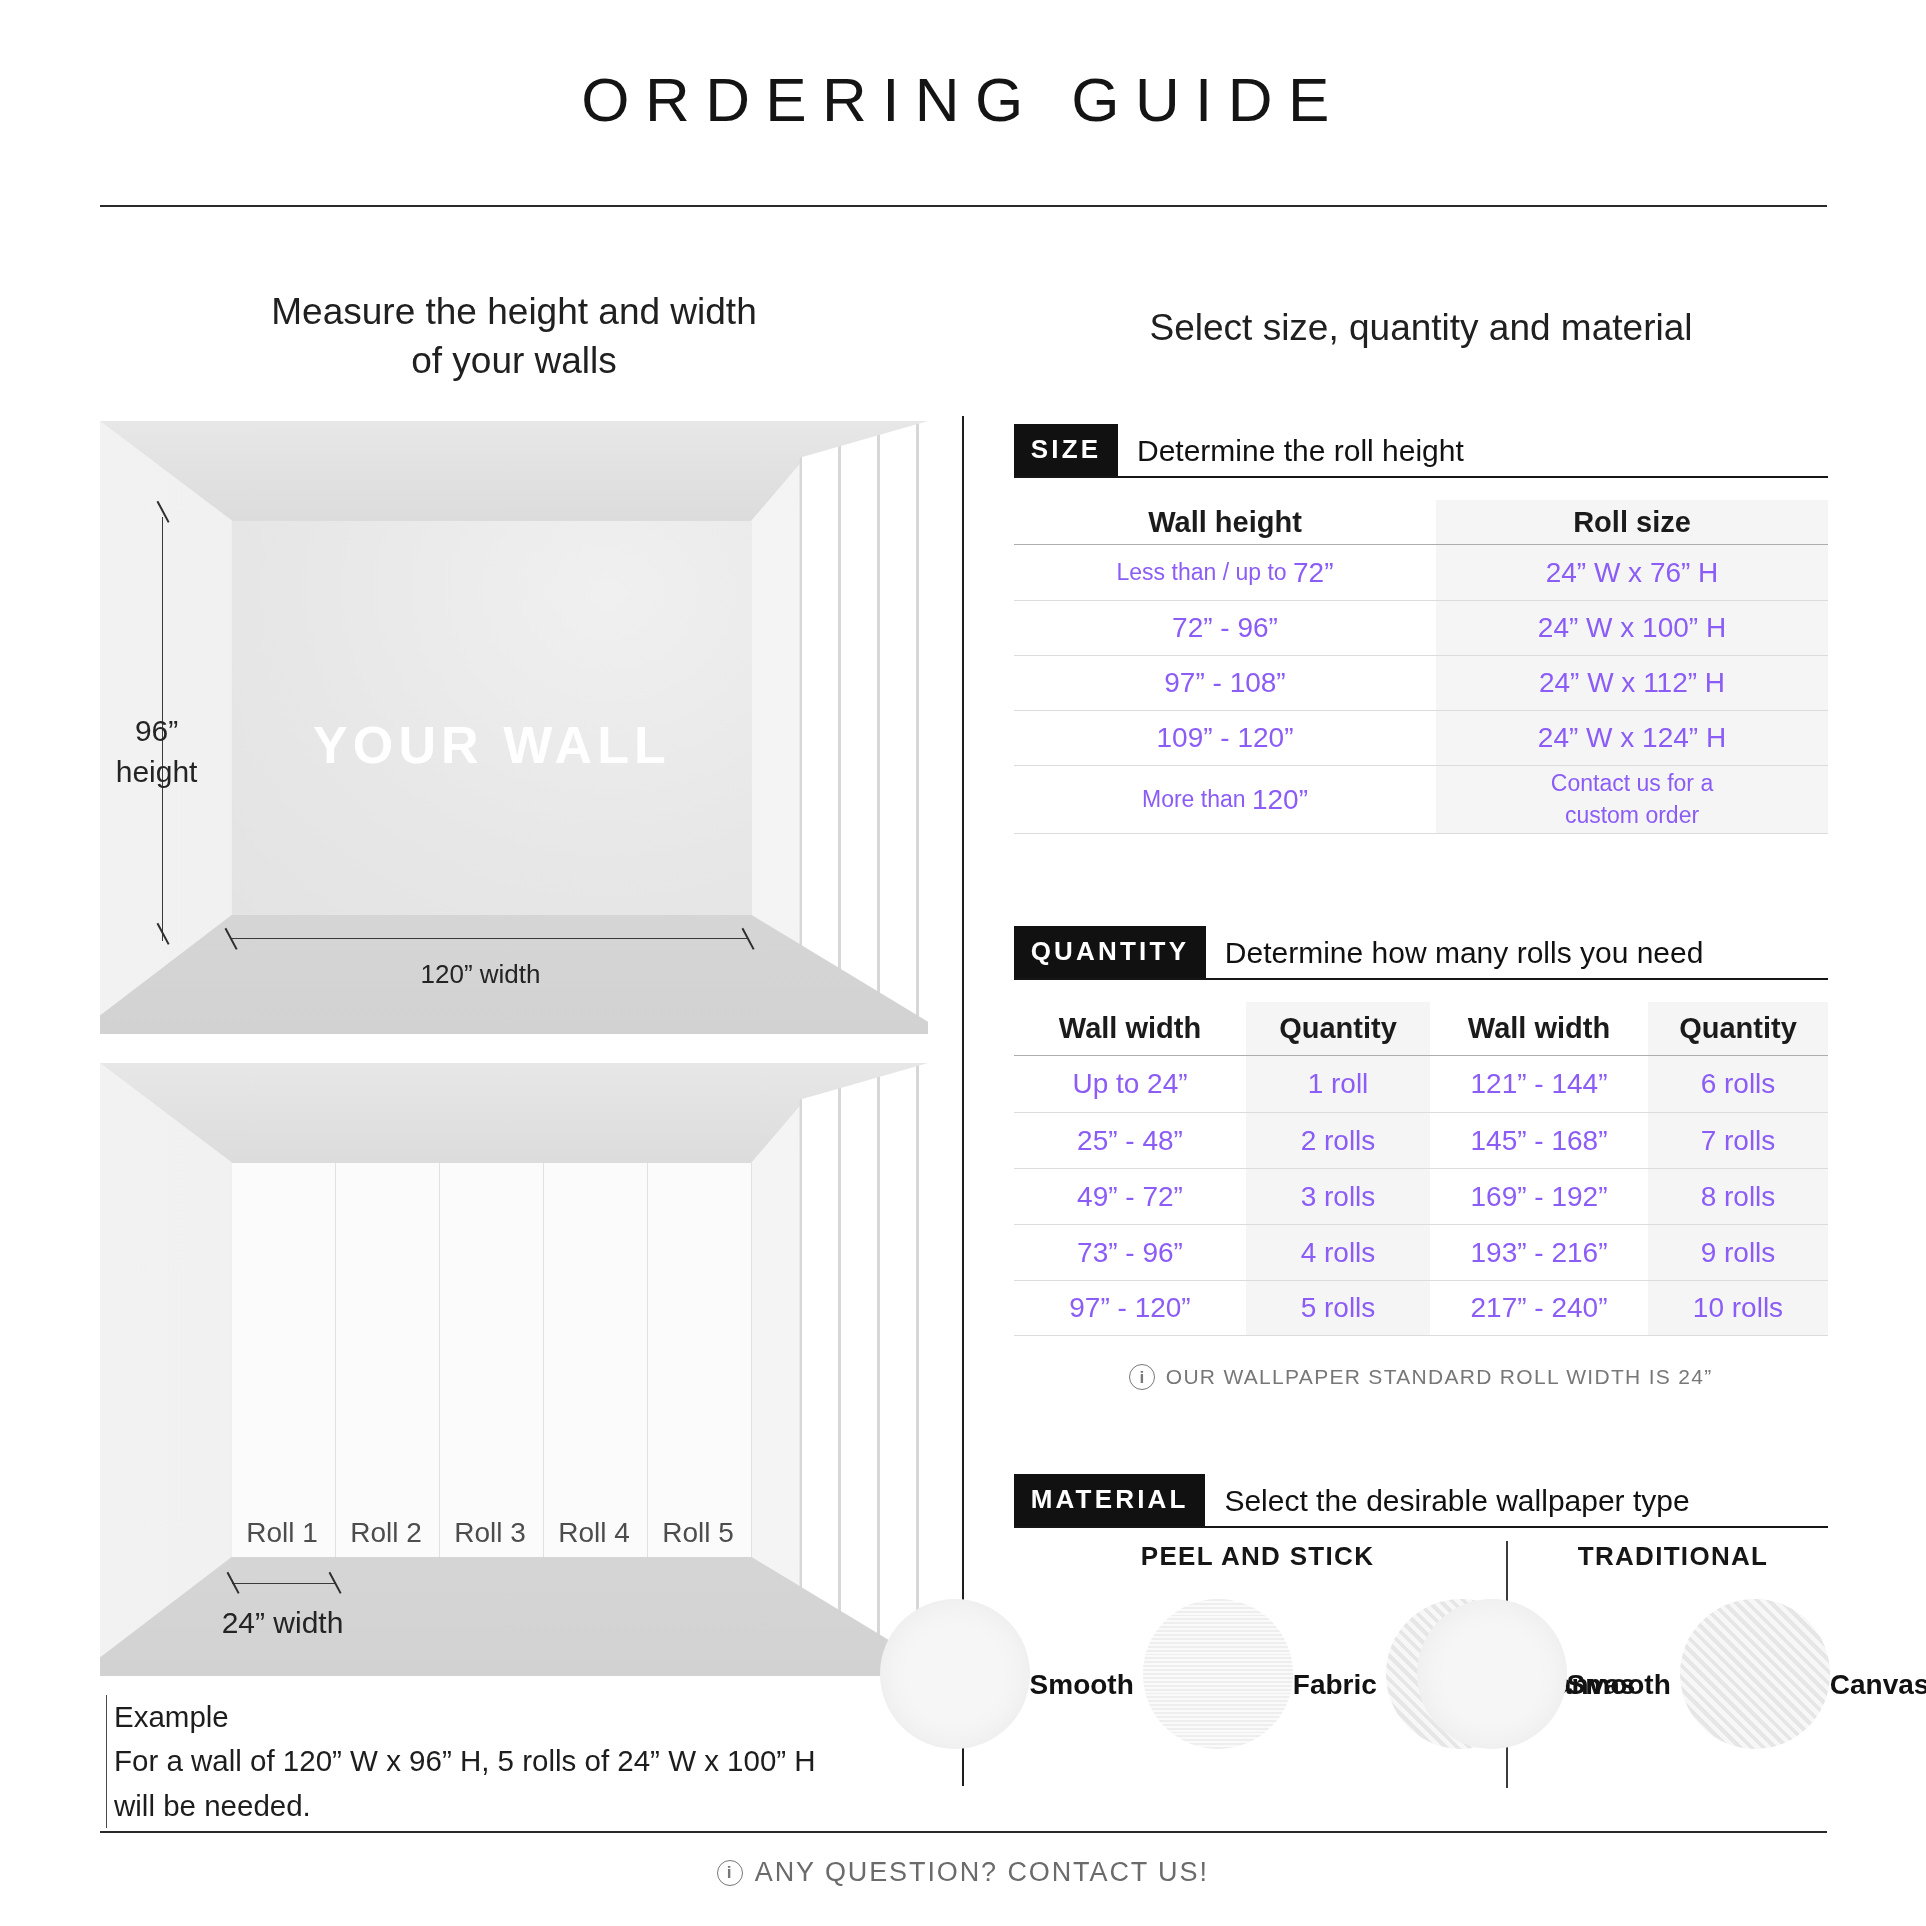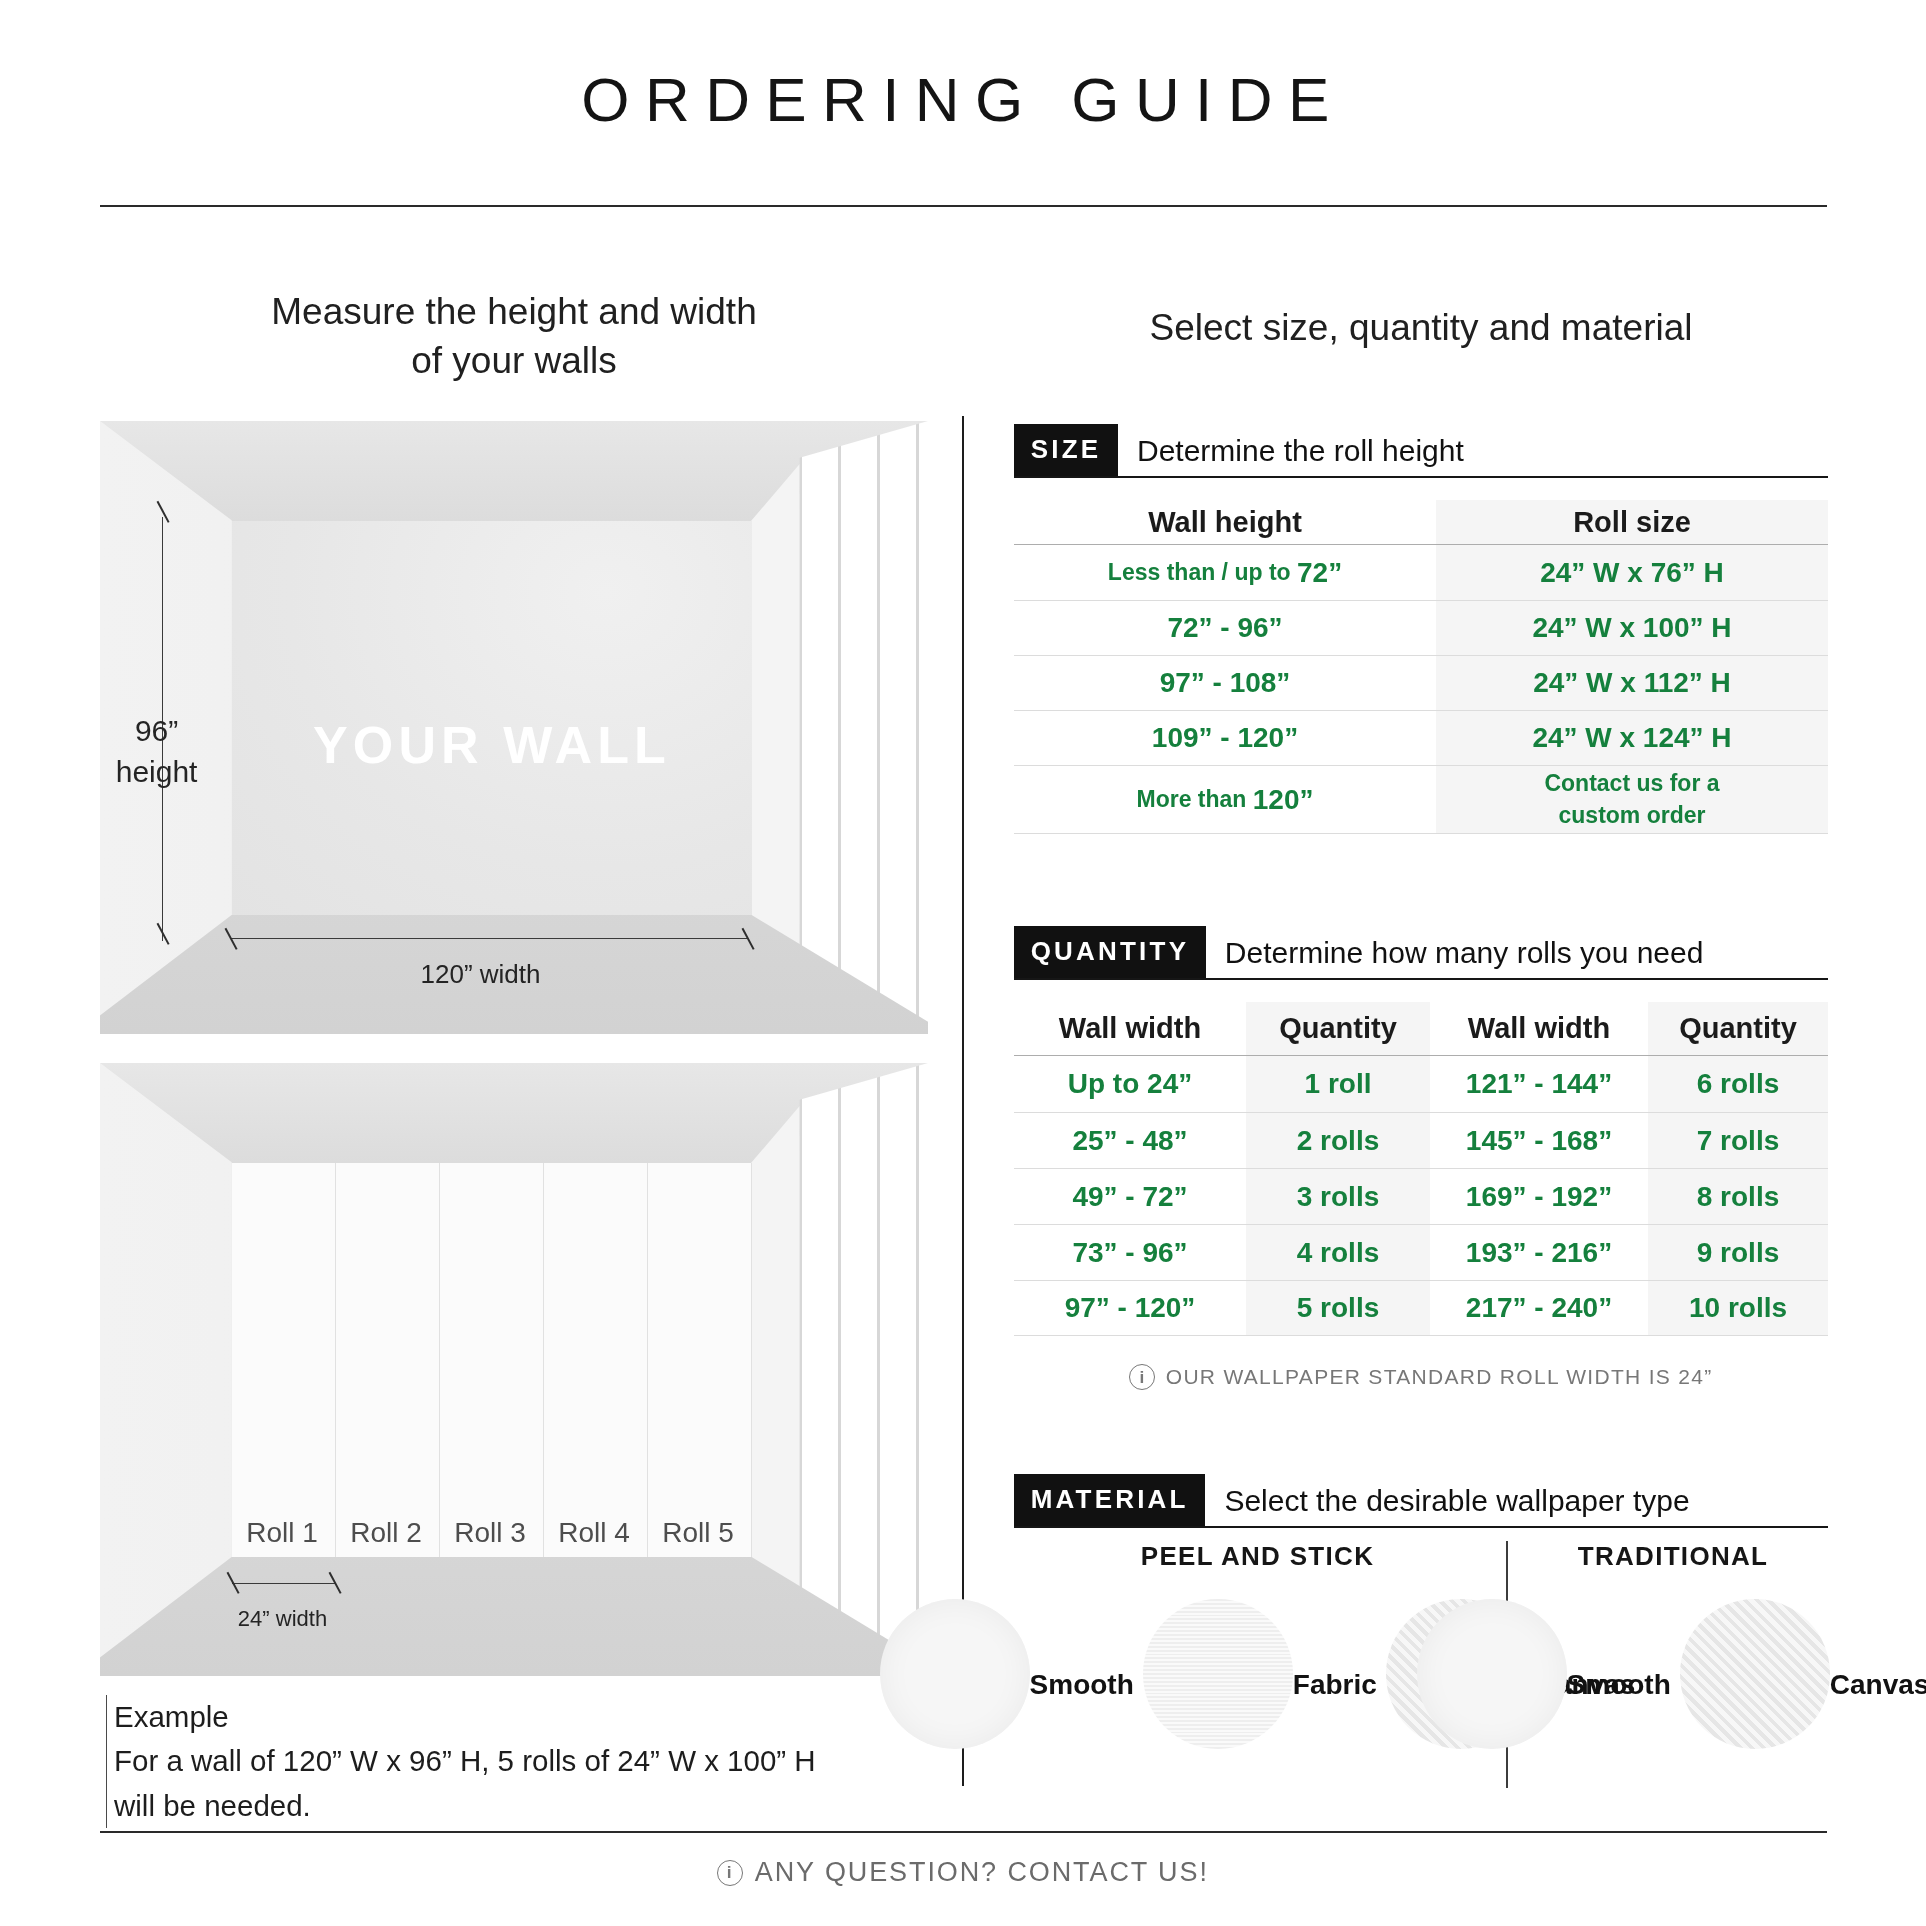--- a/index.html
+++ b/index.html
@@ -51,42 +51,42 @@
   .roll-row span { flex:1; text-align:center; font-size:28px; color:#4d4d4d; padding-bottom:9px; }
 
   .mline { background:#3a3a3a; }
   .tick { position:absolute; width:24.4px; height:1.9px; background:#2e2e2e; transform:rotate(62deg); }
   .v-line { left:62px; top:96px; width:1.3px; height:424px; }
   .h-line1 { left:130px; top:517px; width:517px; height:1.3px; }
   .h-line2 { left:132px; top:520px; width:104px; height:1.3px; }
   .height-label { left:5.1px; top:290px; width:103px; text-align:center;
     font-size:30px; line-height:1.35; color:#242424; }
   .width-label1 { left:252px; top:538px; width:257px; text-align:center; font-size:26px; color:#242424; }
-  .width-label2 { left:67px; top:543px; width:231px; text-align:center; font-size:22px; color:#242424; }
+  .width-label2 { left:67px; top:543px; width:231px; text-align:center; font-size:30px; color:#242424; }
 
   .example { left:106px; top:1695px; width:822px; border-left:1.9px solid #4a4a4a;
     padding-left:7px; font-size:29.5px; line-height:1.5; color:#1d1d1d; }
   .example span { display:block; }
 
   
   .sec-head { left:1014px; width:814px; display:flex; align-items:stretch;
     border-bottom:2.6px solid #161616; }
   .badge { background:#111111; color:#ffffff; font-weight:bold; font-size:26px;
     letter-spacing:3.2px; padding:10.3px 16.7px; display:flex; align-items:center; }
   .sec-title { font-size:30px; color:#111111; padding:9px 0 6.4px 19px;
     display:flex; align-items:center; }
   #size-head { top:424px; } #qty-head { top:926px; } #mat-head { top:1474px; }
 
   .grid { display:grid; }
   #size-table { top:500px; left:1014px; width:814px;
     grid-template-columns:422px 392px; grid-template-rows:45px 55px 55px 55px 55px 69px; }
   #quantity-table { top:1002px; left:1014px; width:814px;
     grid-template-columns:232px 184px 218px 180px; grid-template-rows:54px 56px 56px 56px 56px 56px; }
   .cell { display:flex; align-items:center; justify-content:center; text-align:center;
-    font-size:28px; color:#15803d;font-weight:bold; }
+    font-size:28px; color:#8b5cf6; }
   .cell.head { font-size:29px; font-weight:bold; color:#1b1b1b;
     border-bottom:1.3px solid #adadad; }
   .cell.alt { background:#f5f5f5; }
   .cell.sep { border-top:1.3px solid #dcdcdc; }
   .cell.last { border-bottom:1.3px solid #dcdcdc; }
   .cell .pre { font-size:23px; margin-right:6.4px; }
   .cell .small2 { font-size:23px; line-height:1.35; }
 
   .qty-note { top:1364px; left:1014px; width:814px; display:flex; gap:10.3px;
     align-items:center; justify-content:center; font-size:21px; letter-spacing:1.3px;

